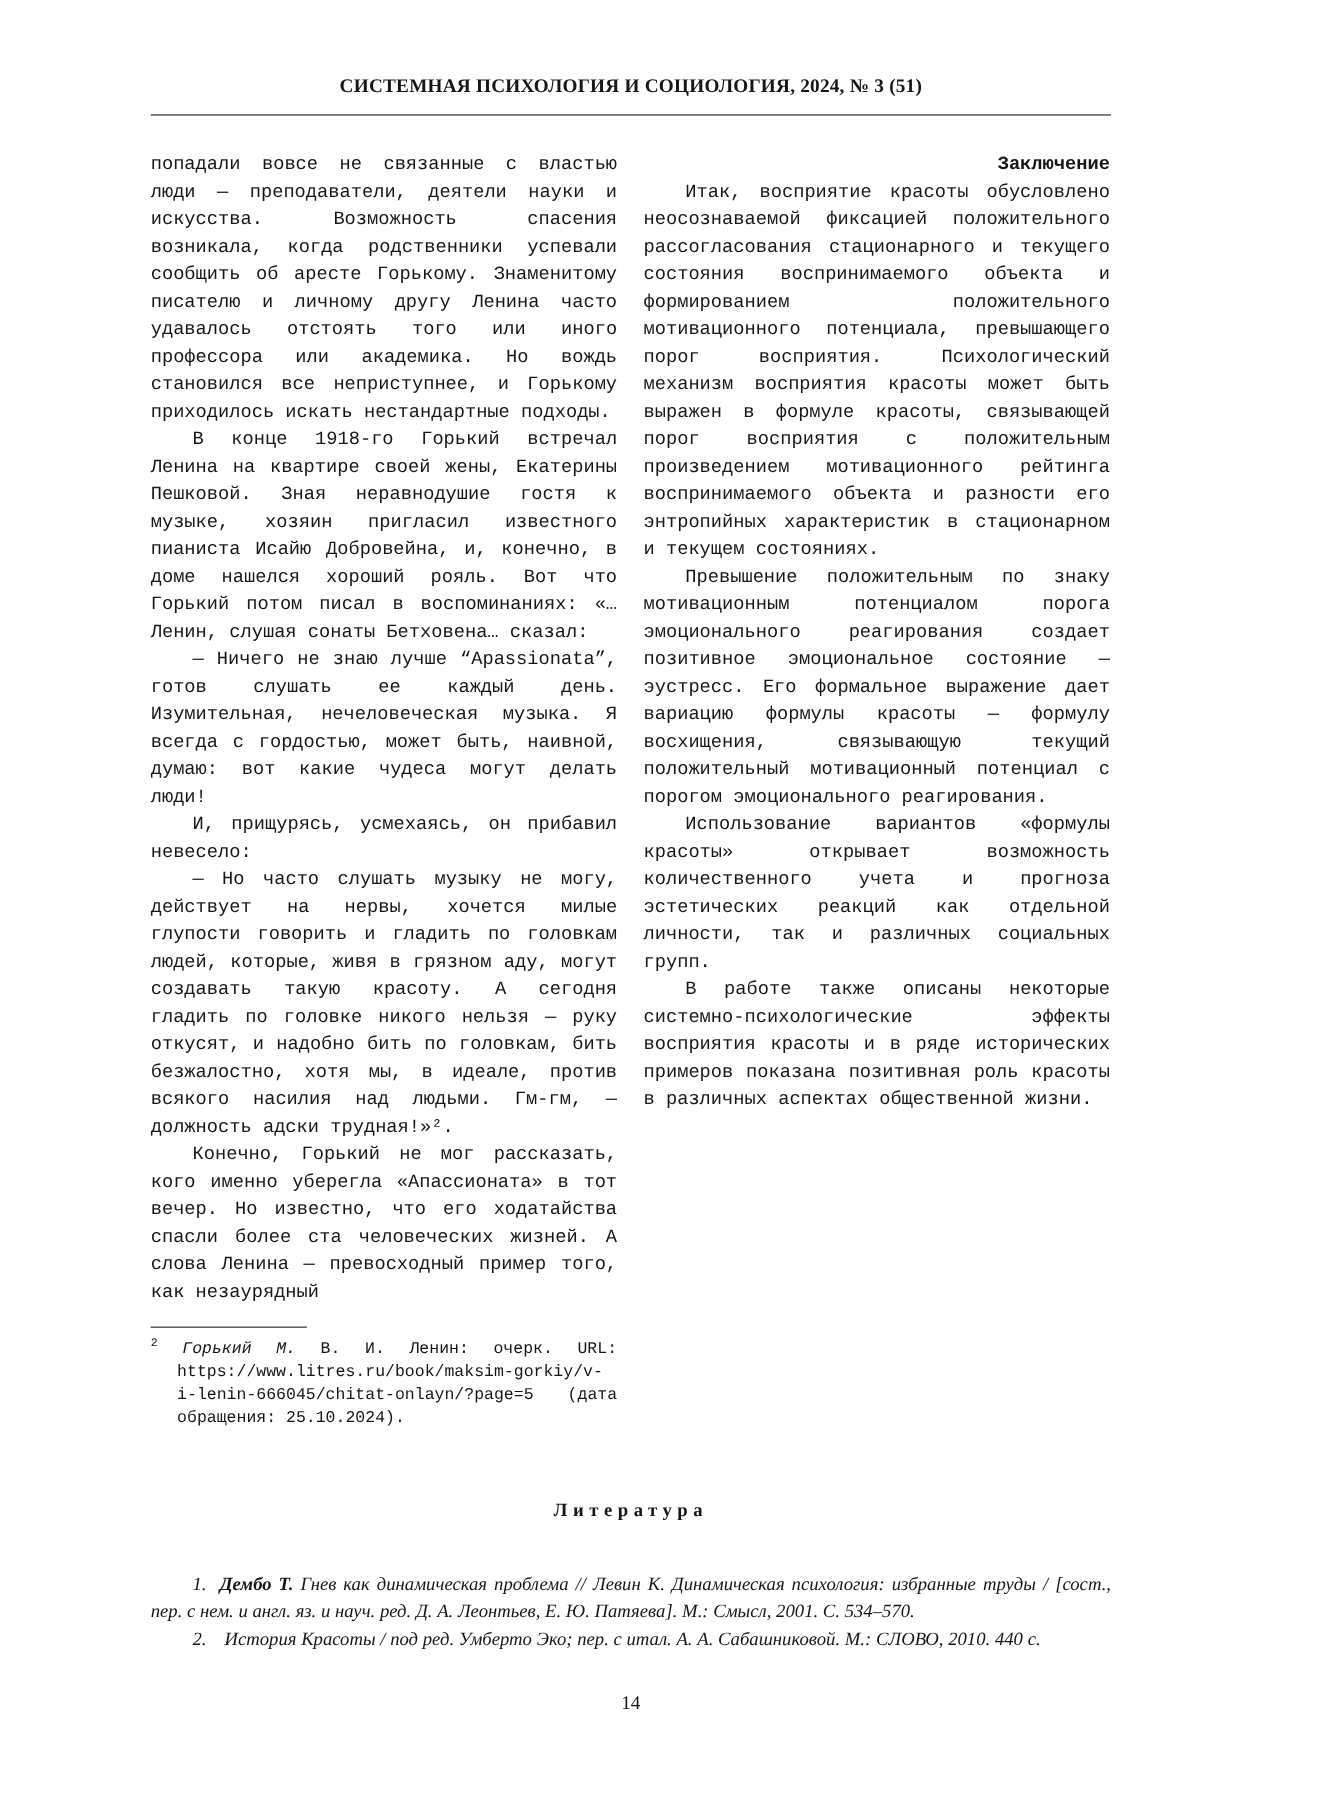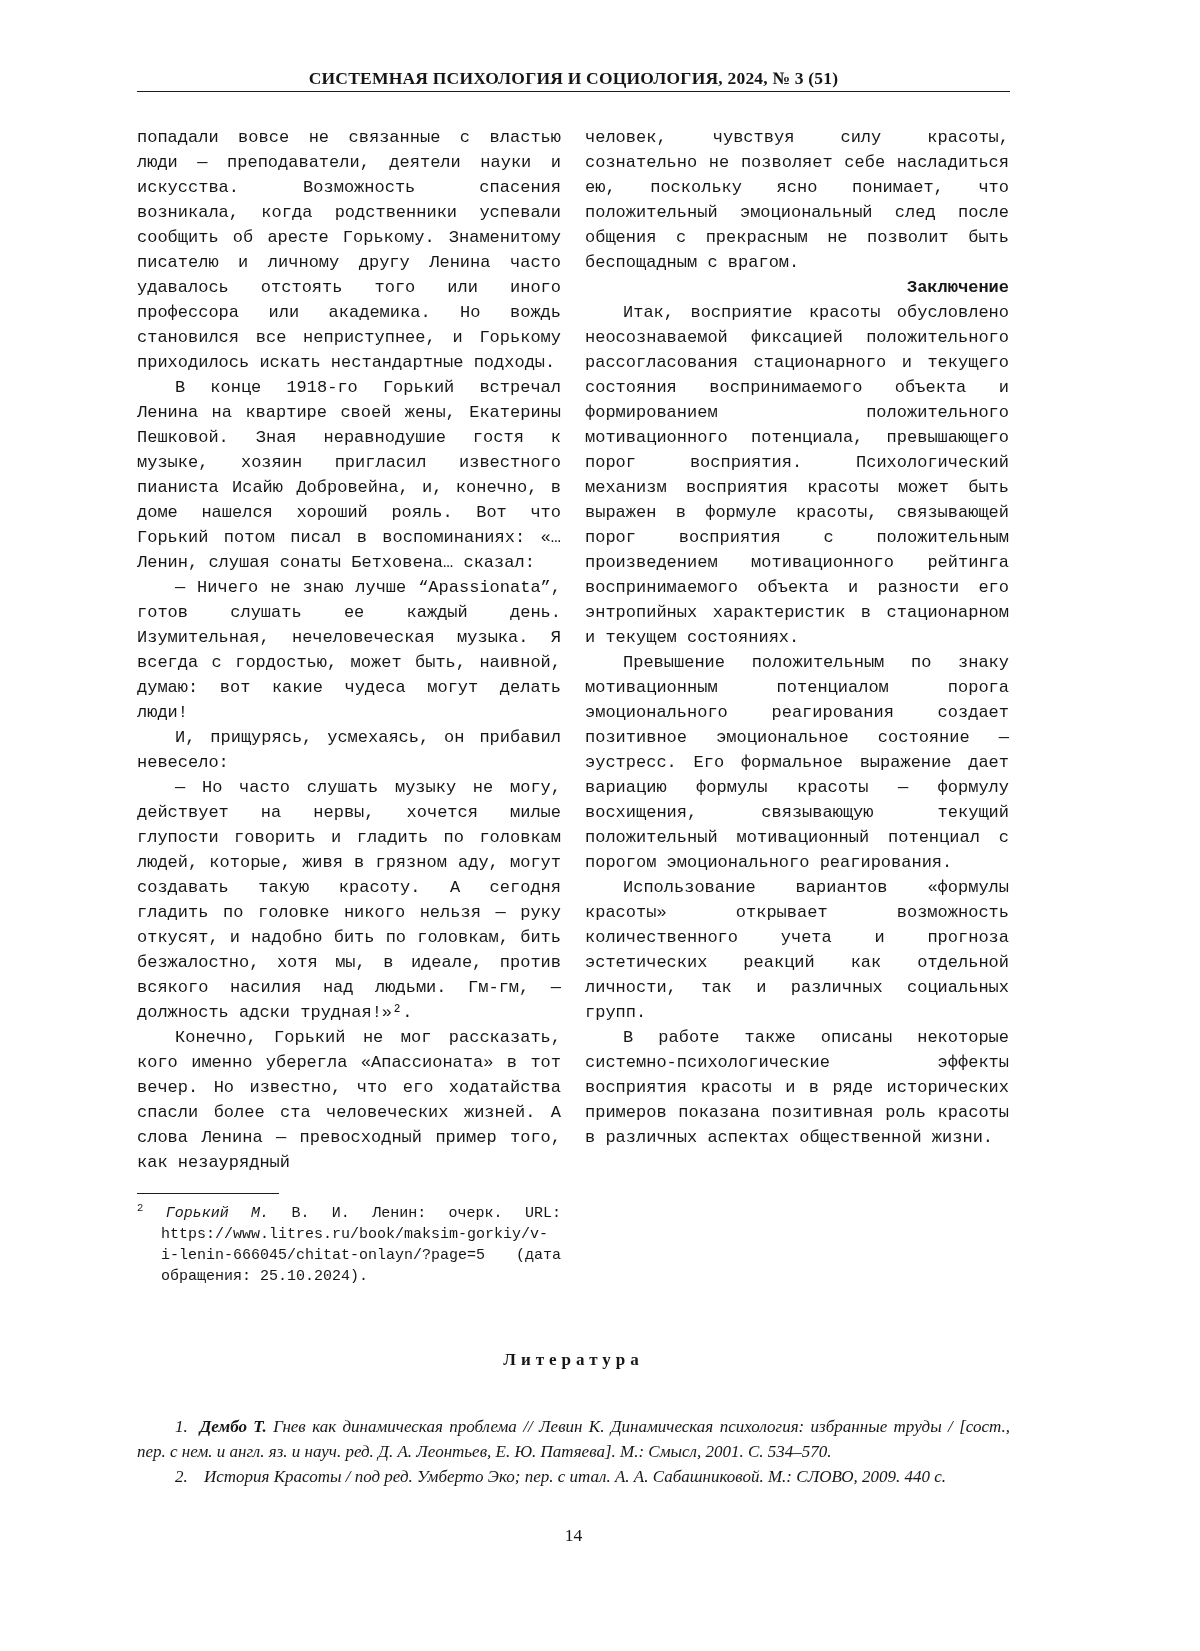--- a/index.html
+++ b/index.html
@@ -14,21 +14,21 @@
     line-height: 25px;
     padding: 66px 190px 0 137px;
     -webkit-hyphens: auto;
     hyphens: auto;
   }
   .journal-header {
     text-align: center;
     font-weight: bold;
     font-size: 17.5px;
     letter-spacing: 0.2px;
-    padding-bottom: 0;
+    padding-bottom: 13px;
     border-bottom: 1.5px solid #1c1c1c;
     hyphens: none;
   }
   .columns {
     display: flex;
     gap: 24px;
     margin-top: 33px;
   }
   .col {
     width: 424px;
@@ -107,35 +107,34 @@
       <div class="footnote-rule"></div>
       <p class="footnote-text">
         <sup>2</sup>
         <i>Горький М.</i>
         <span>В. И. Ленин: очерк. URL: https://www.litres.ru/book/maksim-gorkiy/v-i-lenin-666045/chitat-onlayn/?page=5 (дата обращения: 25.10.2024).</span>
       </p>
     </div>
   </div>
 
   <div class="col">
-    <p class="no-indent">человек, чувствуя силу красоты, сознательно не позволяет себе насладиться ею, поскольку ясно понимает, что положительный эмоциональный след после общения с прекрасным не позволит быть беспощадным с врагом.</p>
     <p class="section-heading">Заключение</p>
     <p>Итак, восприятие красоты обусловлено неосознаваемой фиксацией положительного рассогласования стационарного и текущего состояния воспринимаемого объекта и формированием положительного мотивационного потенциала, превышающего порог восприятия. Психологический механизм восприятия красоты может быть выражен в формуле красоты, связывающей порог восприятия с положительным произведением мотивационного рейтинга воспринимаемого объекта и разности его энтропийных характеристик в стационарном и текущем состояниях.</p>
     <p>Превышение положительным по знаку мотивационным потенциалом порога эмоционального реагирования создает позитивное эмоциональное состояние — эустресс. Его формальное выражение дает вариацию формулы красоты — формулу восхищения, связывающую текущий положительный мотивационный потенциал с порогом эмоционального реагирования.</p>
     <p>Использование вариантов «формулы красоты» открывает возможность количественного учета и прогноза эстетических реакций как отдельной личности, так и различных социальных групп.</p>
     <p>В работе также описаны некоторые системно-психологические эффекты восприятия красоты и в ряде исторических примеров показана позитивная роль красоты в различных аспектах общественной жизни.</p>
   </div>
 
 </div>
 
 <div class="literature">
   <p class="literature-heading">Литература</p>
 
   <p class="ref">
     <span class="ref-num">1.</span><b>Дембо Т.</b><span> Гнев как динамическая проблема // Левин К. Динамическая психология: избранные труды / [сост., пер. с нем. и англ. яз. и науч. ред. Д. А. Леонтьев, Е. Ю. Патяева]. М.: Смысл, 2001. С. 534–570.</span>
   </p>
 
   <p class="ref">
-    <span class="ref-num">2.</span><b></b><span> История Красоты / под ред. Умберто Эко; пер. с итал. А. А. Сабашниковой. М.: СЛОВО, 2009. 440 с.</span>
+    <span class="ref-num">2.</span><b></b><span> История Красоты / под ред. Умберто Эко; пер. с итал. А. А. Сабашниковой. М.: СЛОВО, 2010. 440 с.</span>
   </p>
 </div>
 
 <div class="page-number">14</div>
 
 </body></html>

